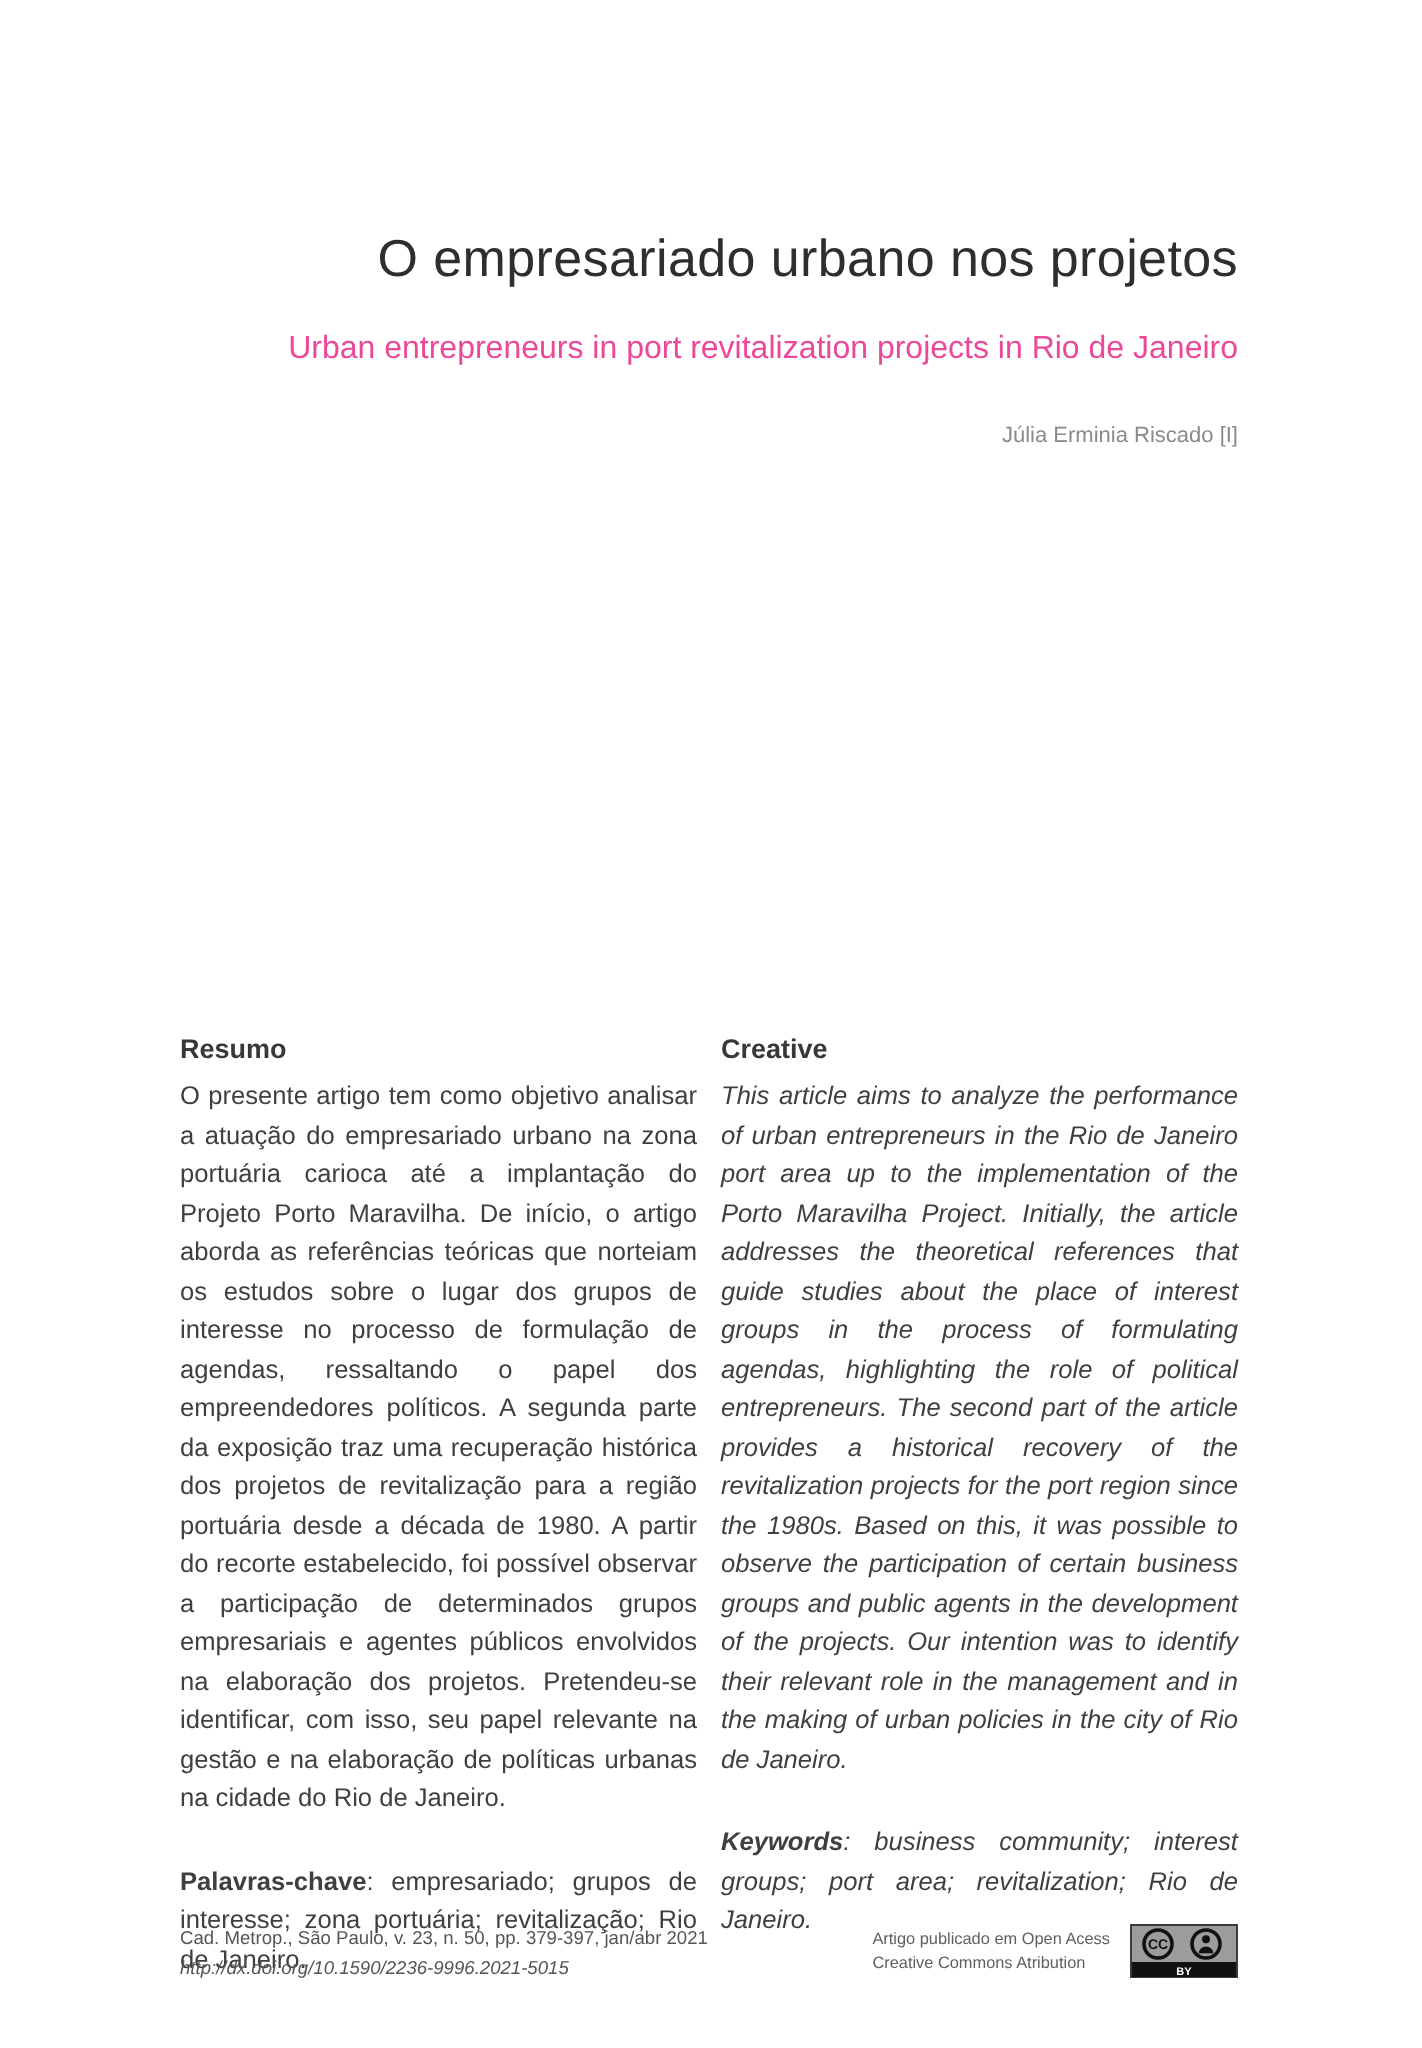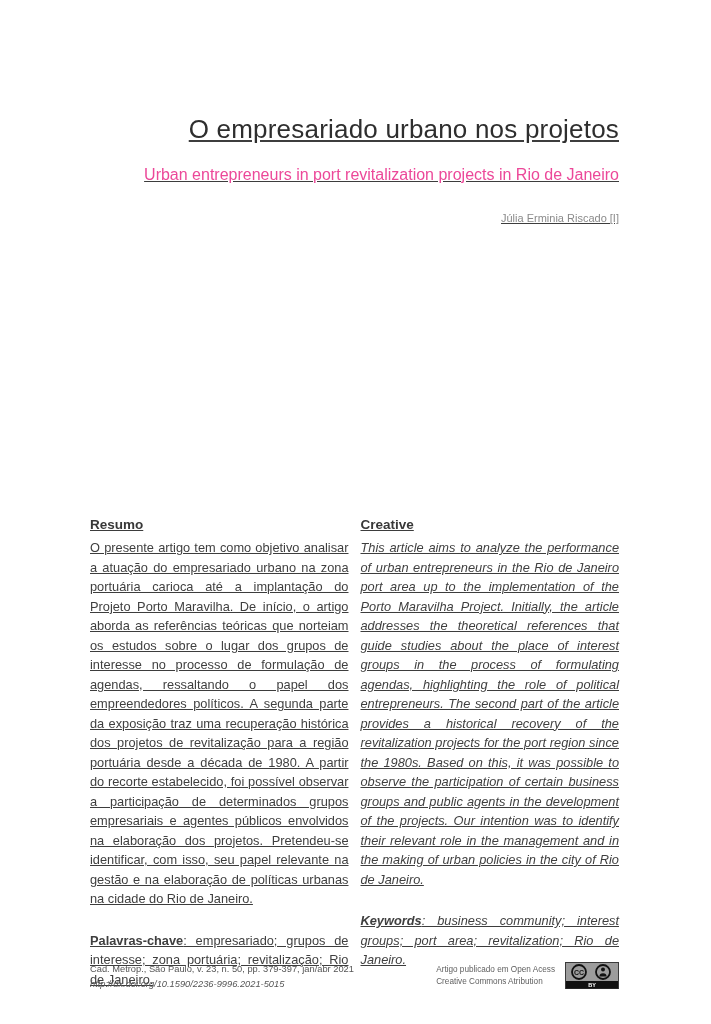--- a/index.html
+++ b/index.html
@@ -8,21 +8,20 @@
     background: #ffffff;
   }
   .page {
     position: relative;
     width: 682px;
     height: 1024px;
     background: #ffffff;
     font-family: "Liberation Sans", sans-serif;
     color: #3d3d3d;
     overflow: hidden;
-    text-decoration: underline;
   }
   .content {
     margin-left: 90px;
     margin-right: 63px;
   }
   
   .header {
     padding-top: 112px;
     text-align: right;
   }

